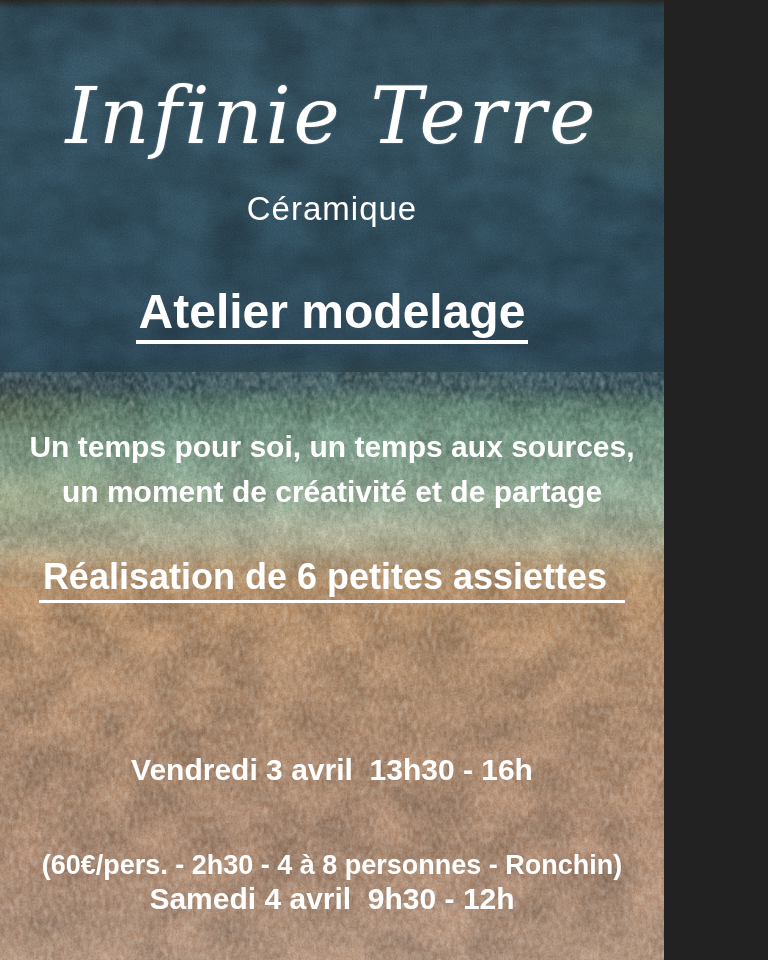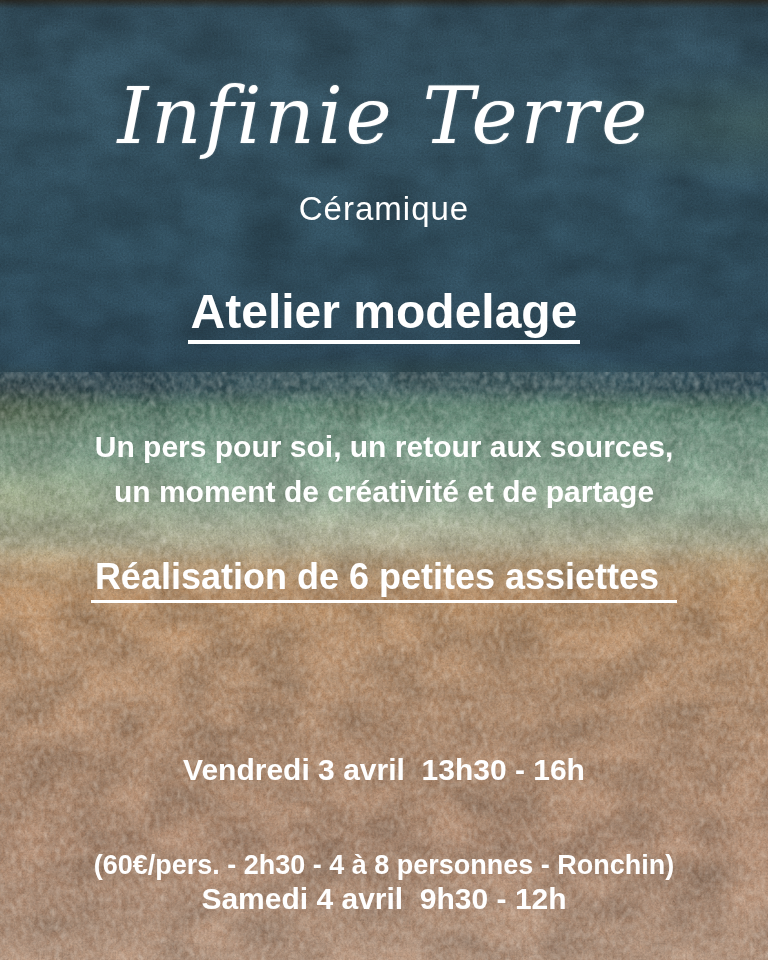--- a/index.html
+++ b/index.html
@@ -2,21 +2,21 @@
 <html><head>
 <meta charset="utf-8">
 <style>
   html, body {
     margin: 0;
     padding: 0;
     background: #222;
   }
   .poster {
     position: relative;
-    width: 768px;
+    width: 664px;
     height: 960px;
     overflow: hidden;
     font-family: "Liberation Sans", sans-serif;
     color: #ffffff;
   }
   
   .bg {
     position: absolute;
     inset: 0;
     background:
@@ -148,21 +148,21 @@
   </svg>
 
   <div class="content">
 
     <h1 class="title">Infinie Terre</h1>
 
     <div class="subtitle">Céramique</div>
 
     <h2 class="headline"><span>Atelier modelage</span></h2>
 
-    <p class="tagline"><span>Un pers pour soi, un retour aux sources,</span><br><span>un moment de créativité et de partage</span></p>
+    <p class="tagline"><span>Un temps pour soi, un temps aux sources,</span><br><span>un moment de créativité et de partage</span></p>
 
     <h3 class="offer"><span>Réalisation de 6 petites assiettes</span></h3>
 
     <div class="sessions">
       <div>Vendredi 3 avril  13h30 - 16h</div>
       <div>Samedi 4 avril  9h30 - 12h</div>
       
     </div>
 
     <div class="details">(60€/pers. - 2h30 - 4 à 8 personnes - Ronchin)</div>

